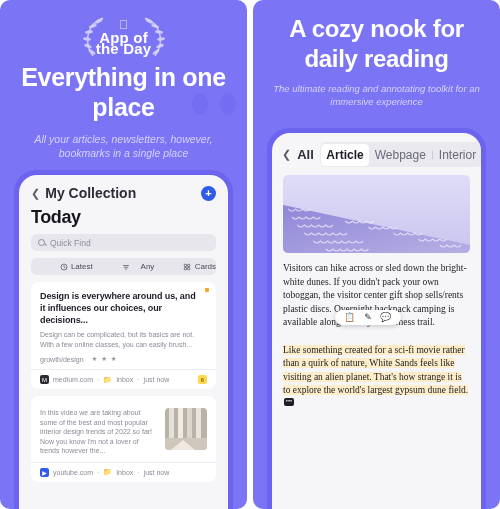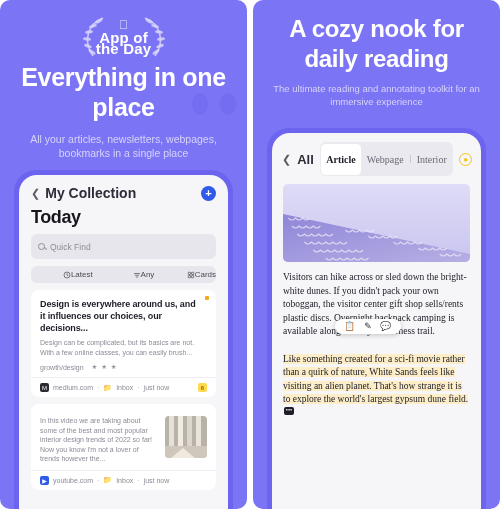--- a/index.html
+++ b/index.html
@@ -48,21 +48,21 @@
     position:relative; z-index:2;
   }
   .panel-right .headline { margin-top:14px; font-size:24px; line-height:30px; }
   .subtitle {
     margin-top:10px;
     text-align:center;
     color:#d6d3fb;
     font-size:10.5px;
     line-height:14px;
     padding:0 12px;
-    position:relative; z-index:2;
+    position:relative; z-index:2;font-style:italic;
   }
   .panel-right .subtitle { margin-top:8px; font-size:9.5px; line-height:13px; }
 
   
   .ghost-eyes {
     position:absolute; right:-4px; top:78px;
     width:74px; height:52px;
     display:flex; gap:12px; align-items:center; justify-content:center;
     opacity:.5;
   }
@@ -104,36 +104,36 @@
     font-size:11px; line-height:15px; text-align:center;
     font-weight:700;
   }
   .today {
     padding:4px 12px 6px 12px;
     font-size:18px; font-weight:800; color:#16161d;
     letter-spacing:-.4px;
   }
   .search {
     margin:0 12px 7px 12px;
-    height:25px; border-radius:6px; background:#e6e6ec;
+    height:17px; border-radius:6px; background:#e6e6ec;
     display:flex; align-items:center; gap:5px; padding:0 7px;
   }
   .search-ico { width:7px; height:7px; border:1.2px solid #8e8e99;
                 border-radius:50%; position:relative; flex:none; }
   .search-ico:after { content:""; position:absolute; width:3px; height:1.2px;
                       background:#8e8e99; right:-2.5px; bottom:0;
                       transform:rotate(45deg); }
   .search-ph { font-size:8.5px; color:#8e8e99; }
 
   .filters {
     margin:0 12px 7px 12px;
     height:17px; border-radius:6px; background:#e6e6ec;
     display:flex; align-items:center;
   }
-  .filter { flex:1; display:flex; align-items:center; justify-content:flex-end;
+  .filter { flex:1; display:flex; align-items:center; justify-content:space-between;
             font-size:8px; color:#4a4a56;padding-left:29px; }
   .fi { width:8px; height:8px; flex:none; color:#4a4a56; }
 
   .cards { flex:1; padding:0 12px; overflow:hidden; }
   .card {
     background:#fff; border-radius:8px; padding:8px 9px 0 9px;
     margin-bottom:7px; position:relative;
   }
   .dot {
     position:absolute; top:6px; right:7px;
@@ -172,22 +172,22 @@
   
   .reader-top {
     display:flex; align-items:center; gap:6px;
     padding:9px 10px 8px 10px;
   }
   .seg {
     display:flex; align-items:center;
     background:#e9e9ef; border-radius:6px; padding:1.5px;
     gap:1px;
   }
-  .seg-item { font-size:10px; color:#6a6a77; padding:10px 5px;
-              border-radius:4.5px; white-space:nowrap;font-family:Liberation Serif, serif; }
+  .seg-item { font-size:12px; color:#6a6a77; padding:4px 5px;
+              border-radius:4.5px; white-space:nowrap; }
   .seg-item.active { background:#fff; color:#1d1d28; font-weight:700; }
   .seg-div { width:1px; height:8px; background:#c9c9d2; }
   .avatar {
     margin-left:auto; width:13px; height:13px; border-radius:50%;
     border:1.3px solid #f0c420; color:#f0c420;
     display:flex; align-items:center; justify-content:center;
     font-size:8px; flex:none;
   }
   .reader-body { flex:1; padding:0 11px; overflow:hidden; }
   .hero {
@@ -248,21 +248,21 @@
       <div class="badge-txt">the Day</div>
     </div>
   </div>
 
   <div class="ghost-eyes">
     <i></i>
       <i></i>
   </div>
 
   <div class="headline">Everything in one place</div>
-  <div class="subtitle">All your articles, newsletters, webpages, bookmarks in a single place</div>
+  <div class="subtitle">All your articles, newsletters, however, bookmarks in a single place</div>
 
   <div class="phone">
     <div class="screen">
 
       <div class="nav-row">
         <div class="nav-left">
           <span class="chev">❮</span>
           <span class="nav-title">My Collection</span>
         </div>
         <div class="plus-btn">+</div>

